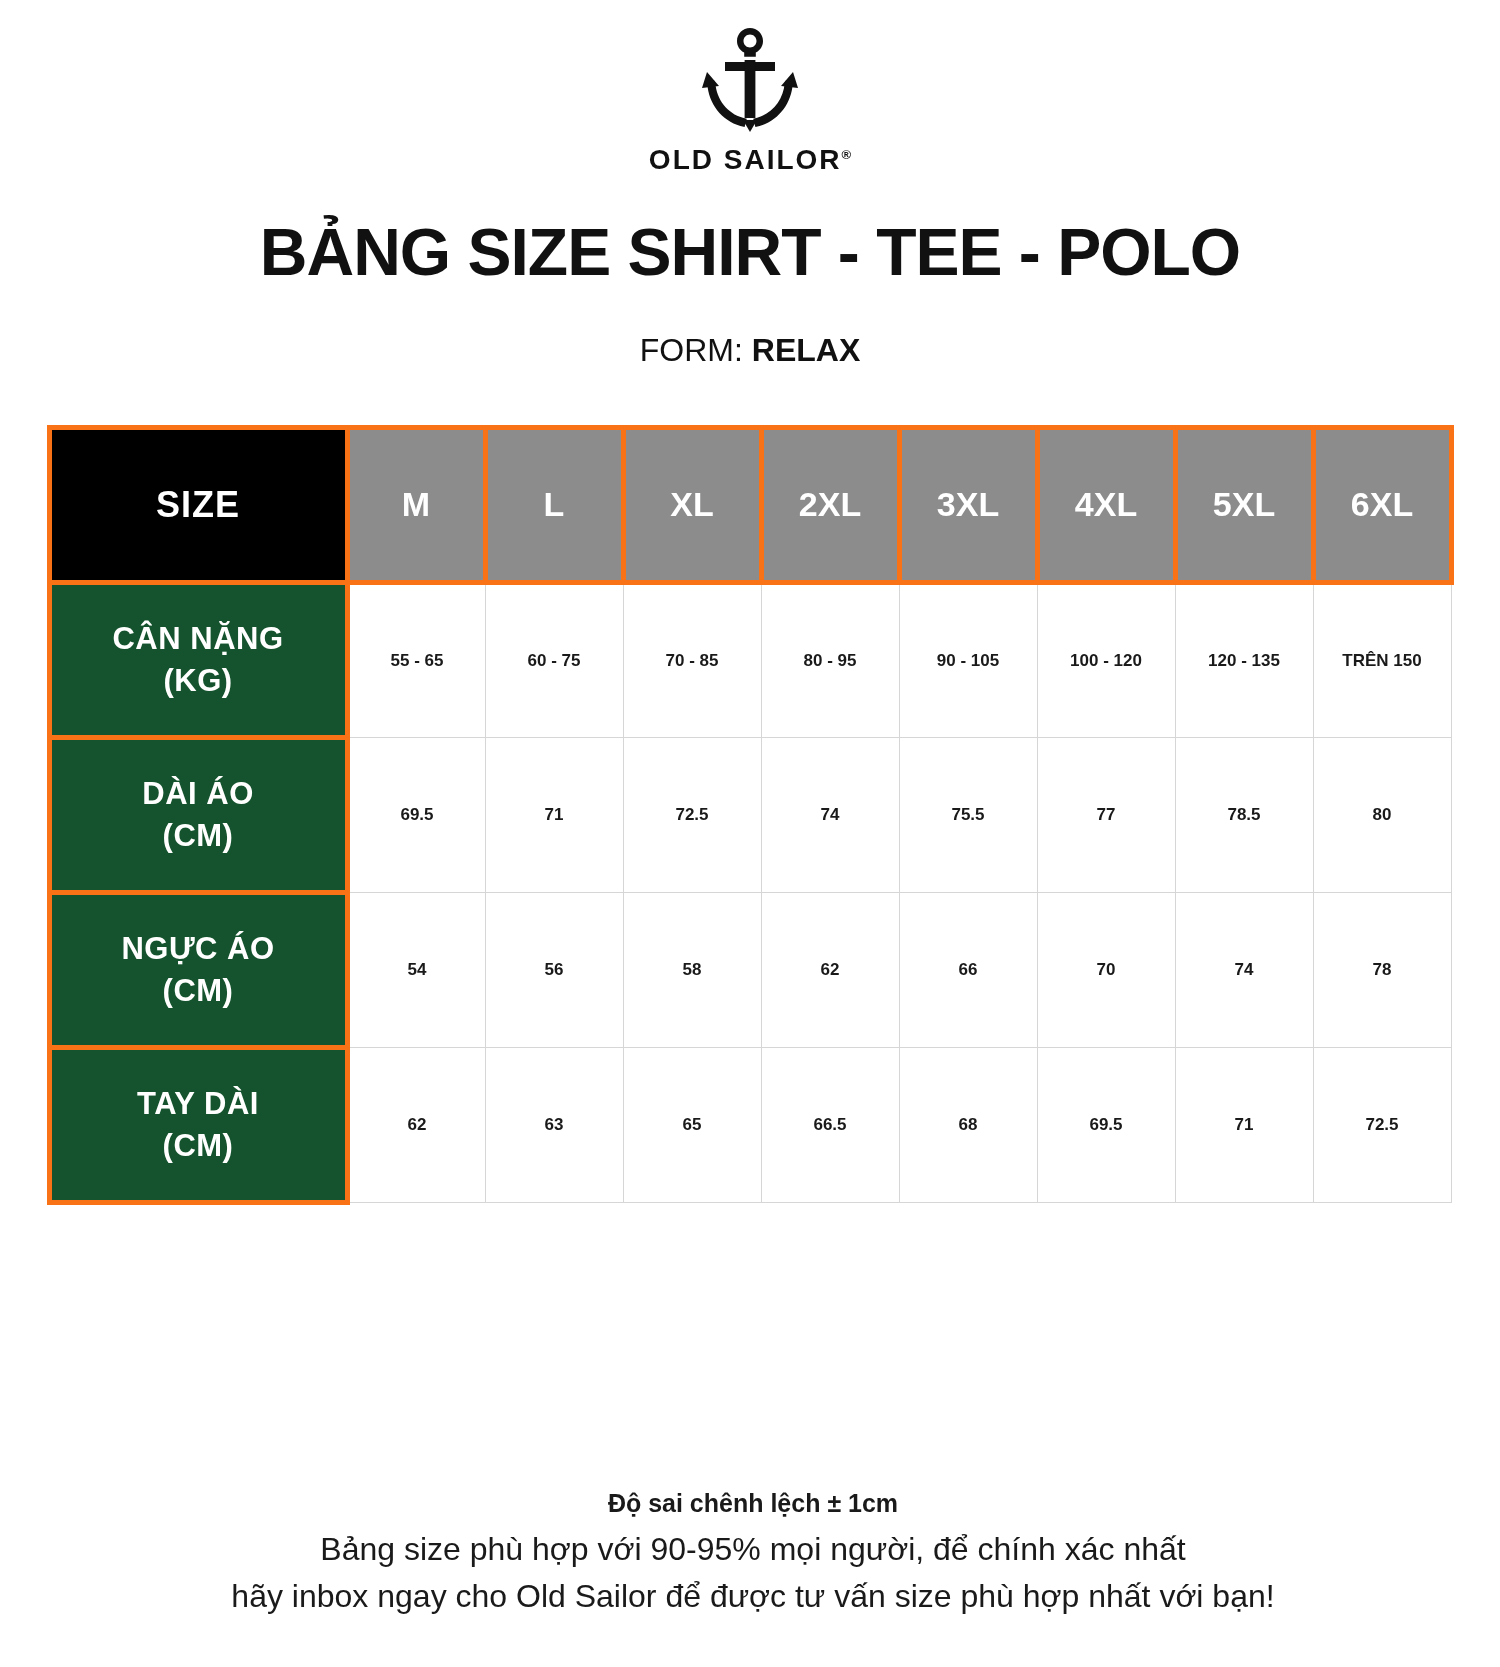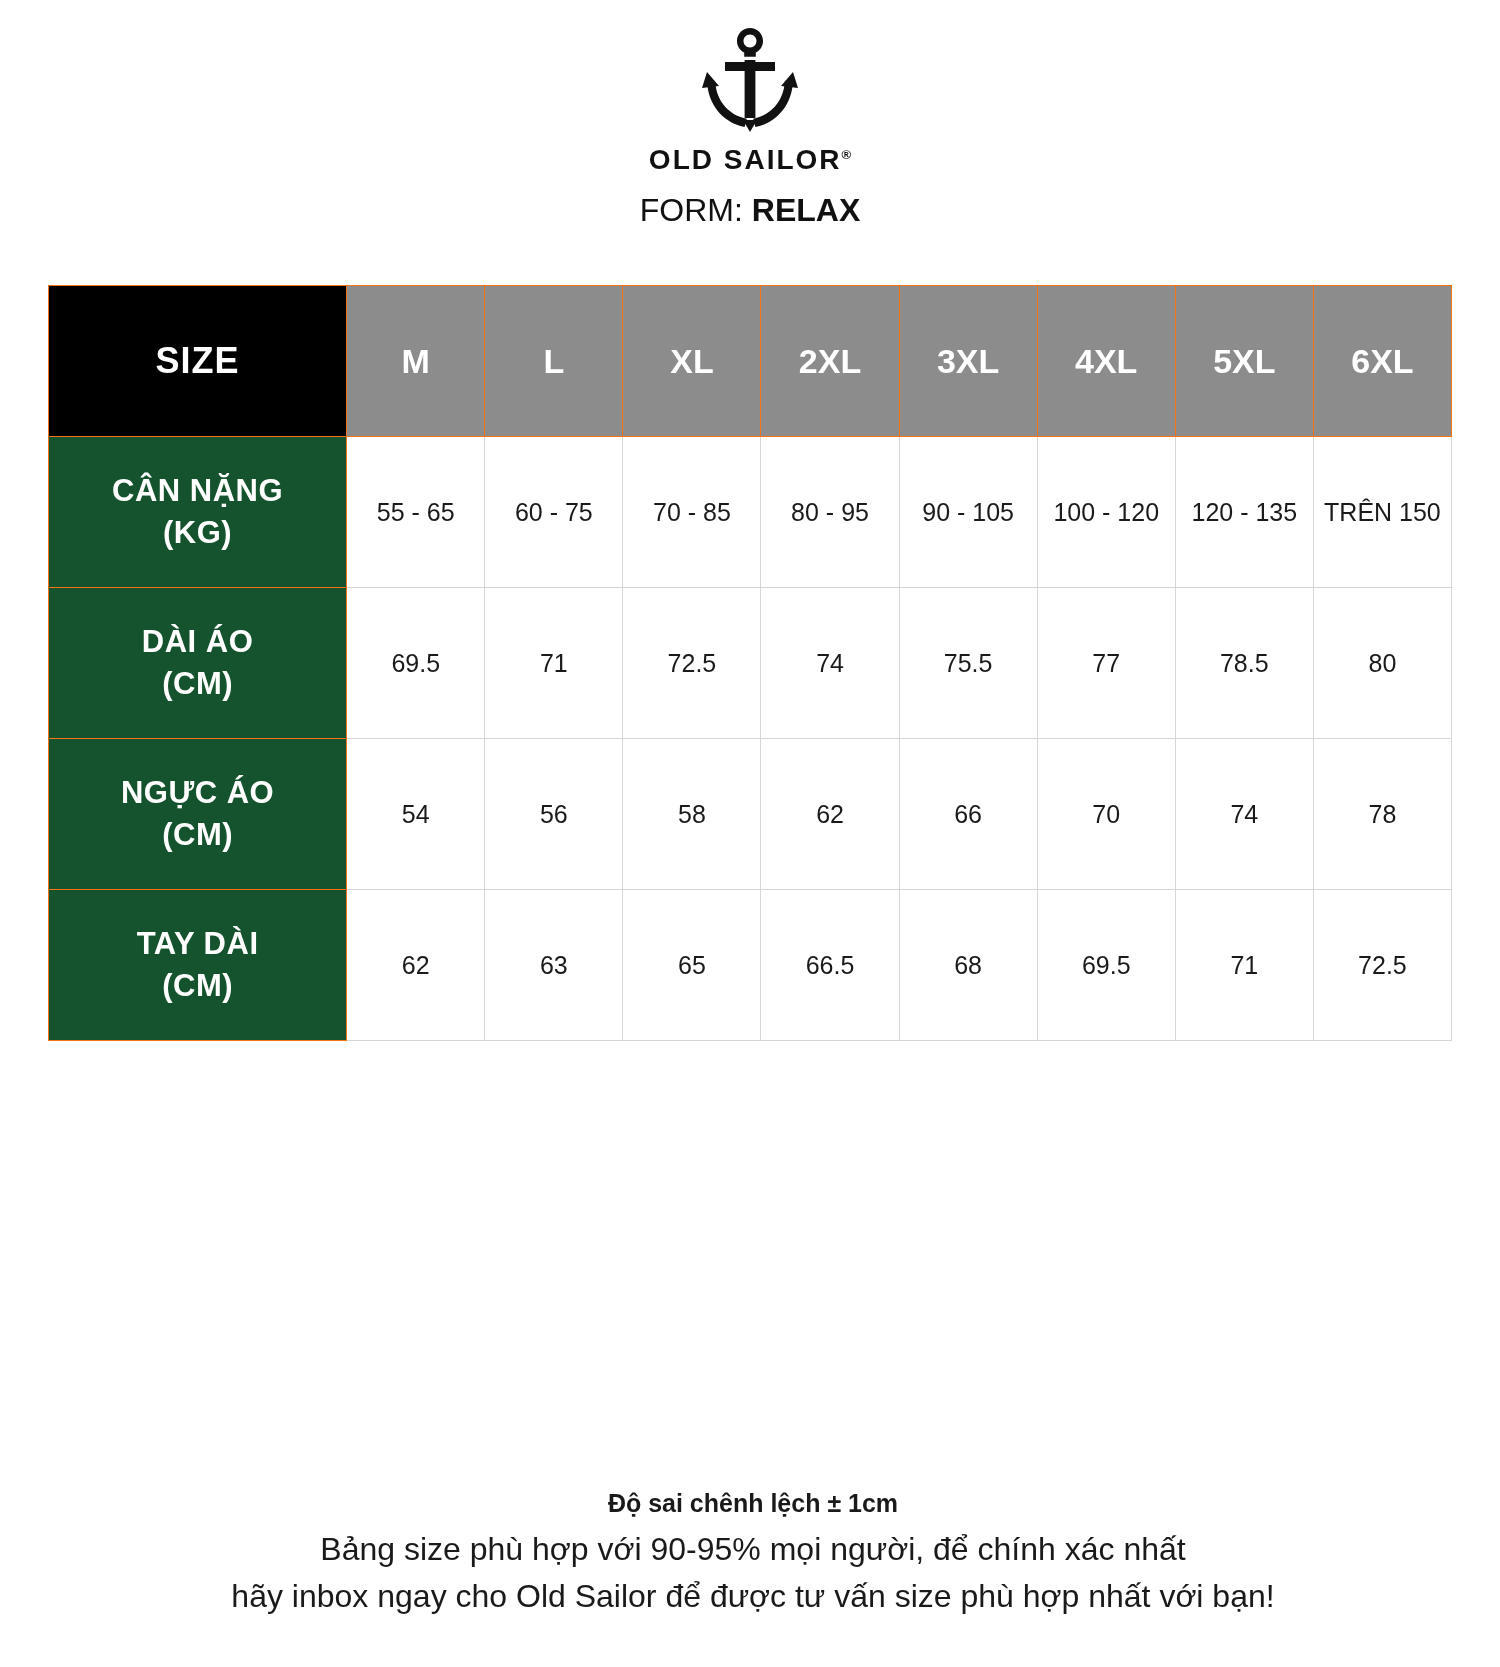--- a/index.html
+++ b/index.html
@@ -75,21 +75,21 @@
     padding: 0 1px;
   }
   table.size-table {
     width: 1404px;
     margin: 0 auto;
     border-collapse: collapse;
     table-layout: fixed;
   }
   table.size-table th,
   table.size-table td {
-    border: 1px solid #f97316;
+    border: 5px solid #f97316;
     text-align: center;
     vertical-align: middle;
   }
   
   .col-label { width: 298px; }
   .col-val { width: 138px; }
 
   thead th {
     height: 148px;
     background: #8c8c8c;
@@ -108,24 +108,24 @@
     color: #ffffff;
     font-size: 31px;
     font-weight: bold;
     line-height: 1.35;
     height: 148px;
     letter-spacing: 0.5px;
   }
   tbody td.cell {
     background: #ffffff;
     color: #1a1a1a;
-    font-size: 25px;
+    font-size: 17px;
     border: 1px solid #d6d6d6;
     height: 148px;
-    font-weight: normal;
+    font-weight: bold;
   }
 
   
   .footer {
     position: absolute;
     left: 0;
     right: 12px;
     bottom: 48px;
     text-align: center;
     color: #1a1a1a;
@@ -163,20 +163,21 @@
 
           <path d="M56 108l-7-12h14z"></path>
         </g>
       </svg>
     </span>
     <div class="brand-name">
       <span>OLD SAILOR</span><span class="reg">®</span>
     </div>
   </div>
 
+  <h1 class="title">BẢNG SIZE SHIRT - TEE - POLO</h1>
   <div class="subtitle">
     <span>FORM: </span><span class="form-value">RELAX</span>
   </div>
 
   <div class="table-wrap">
     <table class="size-table">
       <colgroup>
         <col class="col-label">
         <col class="col-val">
           <col class="col-val">

